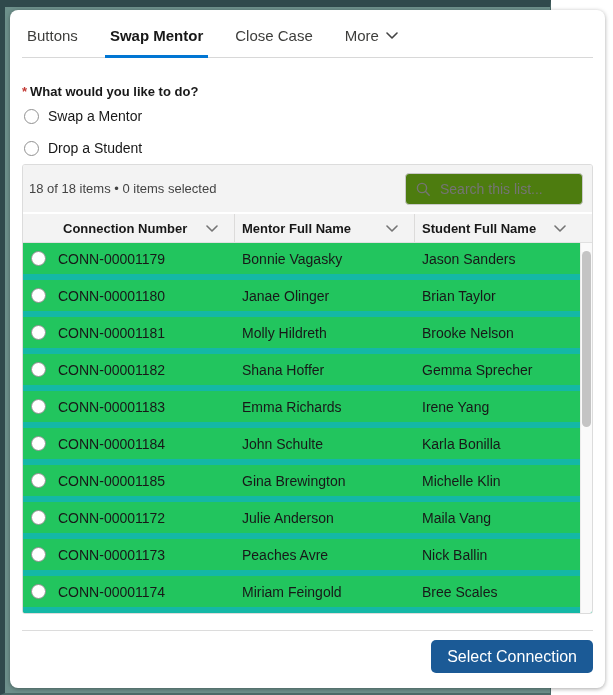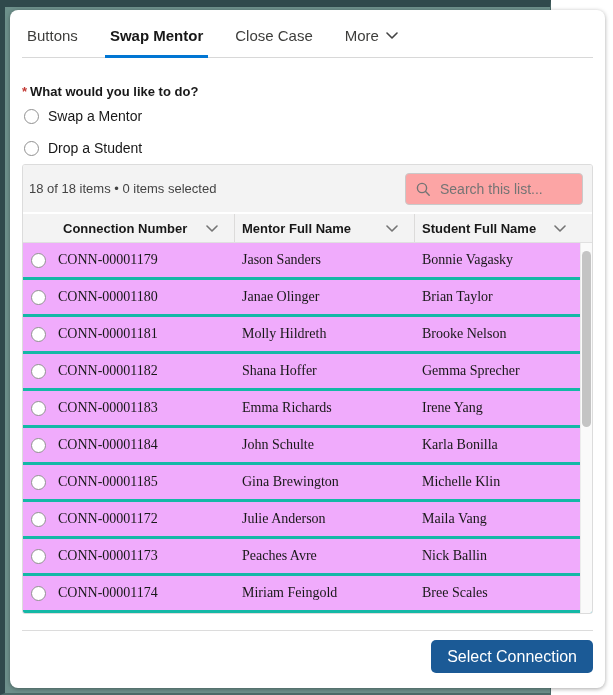--- a/index.html
+++ b/index.html
@@ -19,34 +19,34 @@
   .question{margin-top:26px;font-size:13px;font-weight:bold;color:#181818;}
   .req{color:var(--required,#c23934);margin-right:3px;}
   .radios{margin-top:9px;display:flex;flex-direction:column;gap:16px;}
   .radio-row{display:flex;align-items:center;gap:9px;font-size:14px;color:#181818;padding-left:2px;}
   .radio-circle{width:15px;height:15px;box-sizing:border-box;border:1px solid #919191;border-radius:50%;background:#fff;flex:none;}
   
   .panel{margin-top:8px;border:1px solid #dcdcdc;border-radius:3px;overflow:hidden;}
   .toolbar{height:47px;background:#f3f3f3;display:flex;align-items:center;justify-content:space-between;
     padding:0 9px 0 6px;border-bottom:2px solid #fff;}
   .summary{font-size:13px;color:#444;}
-  .search{position:relative;width:178px;height:32px;box-sizing:border-box;background:#fca5a5;
+  .search{position:relative;width:178px;height:32px;box-sizing:border-box;background:#4d7c0f;
     border:1px solid #c9c9c9;border-radius:4px;display:flex;align-items:center;margin-left:24px;}
   .search svg{position:absolute;left:10px;top:8px;}
   .search input{border:none;outline:none;background:transparent;margin-left:32px;width:136px;
     font-size:14px;color:#181818;font-family:inherit;}
   .search input::placeholder{color:#747474;opacity:1;}
   .thead{display:grid;grid-template-columns:212px 180px 1fr;background:#f3f3f3;height:28px;border-bottom:1px solid #e0e0e0;}
   .th{display:flex;align-items:center;justify-content:space-between;font-size:13px;font-weight:bold;color:#181818;
     border-right:1px solid #dcdbda;padding:0 16px 0 7px;overflow:hidden;white-space:nowrap;}
   .th:first-child{padding-left:40px;}
   .th:last-child{border-right:none;padding-right:26px;}
   .tbody{position:relative;background:#fff;}
   .tr{display:grid;grid-template-columns:35px 177px 180px 1fr;height:37px;align-items:center;
-    border-bottom:3px solid #14b8a6;background:#f0abfc;box-sizing:border-box;font-family:Liberation Serif, serif;}
+    border-bottom:6px solid #14b8a6;background:#22c55e;box-sizing:border-box;}
   .tr:last-child{border-bottom:none;}
   .radio-cell{display:flex;padding-left:8px;}
   .td{font-size:14px;color:#181818;padding-left:7px;white-space:nowrap;overflow:hidden;}
   .td.first{padding-left:0;}
   .vscroll{position:absolute;top:0;right:0;width:12px;height:100%;background:#fafafa;border-left:1px solid #ececec;box-sizing:border-box;}
   .vthumb{position:absolute;top:8px;left:1px;width:9px;height:176px;background:#c4c4c4;border-radius:5px;}
   
   .divider{margin-top:16px;border-top:1px solid #dcdcdc;}
   .footer{display:flex;justify-content:flex-end;margin-top:9px;}
   .select-btn{height:33px;padding:0 16px;background:var(--button,#1b5a96);color:#fff;font-size:16px;
@@ -121,22 +121,22 @@
               <path d="M1 1l5 5 5-5" fill="none" stroke="#747474" stroke-width="1.6" stroke-linecap="round" stroke-linejoin="round"></path>
             </svg>
           </div>
         </div>
       <div class="tbody" id="tbody">
           <div class="tr">
             <div class="radio-cell">
               <span class="radio-circle"></span>
             </div>
             <div class="td first">CONN-00001179</div>
+            <div class="td">Bonnie Vagasky</div>
             <div class="td">Jason Sanders</div>
-            <div class="td">Bonnie Vagasky</div>
           </div>
           <div class="tr">
             <div class="radio-cell">
               <span class="radio-circle"></span>
             </div>
             <div class="td first">CONN-00001180</div>
             <div class="td">Janae Olinger</div>
             <div class="td">Brian Taylor</div>
           </div>
           <div class="tr">

